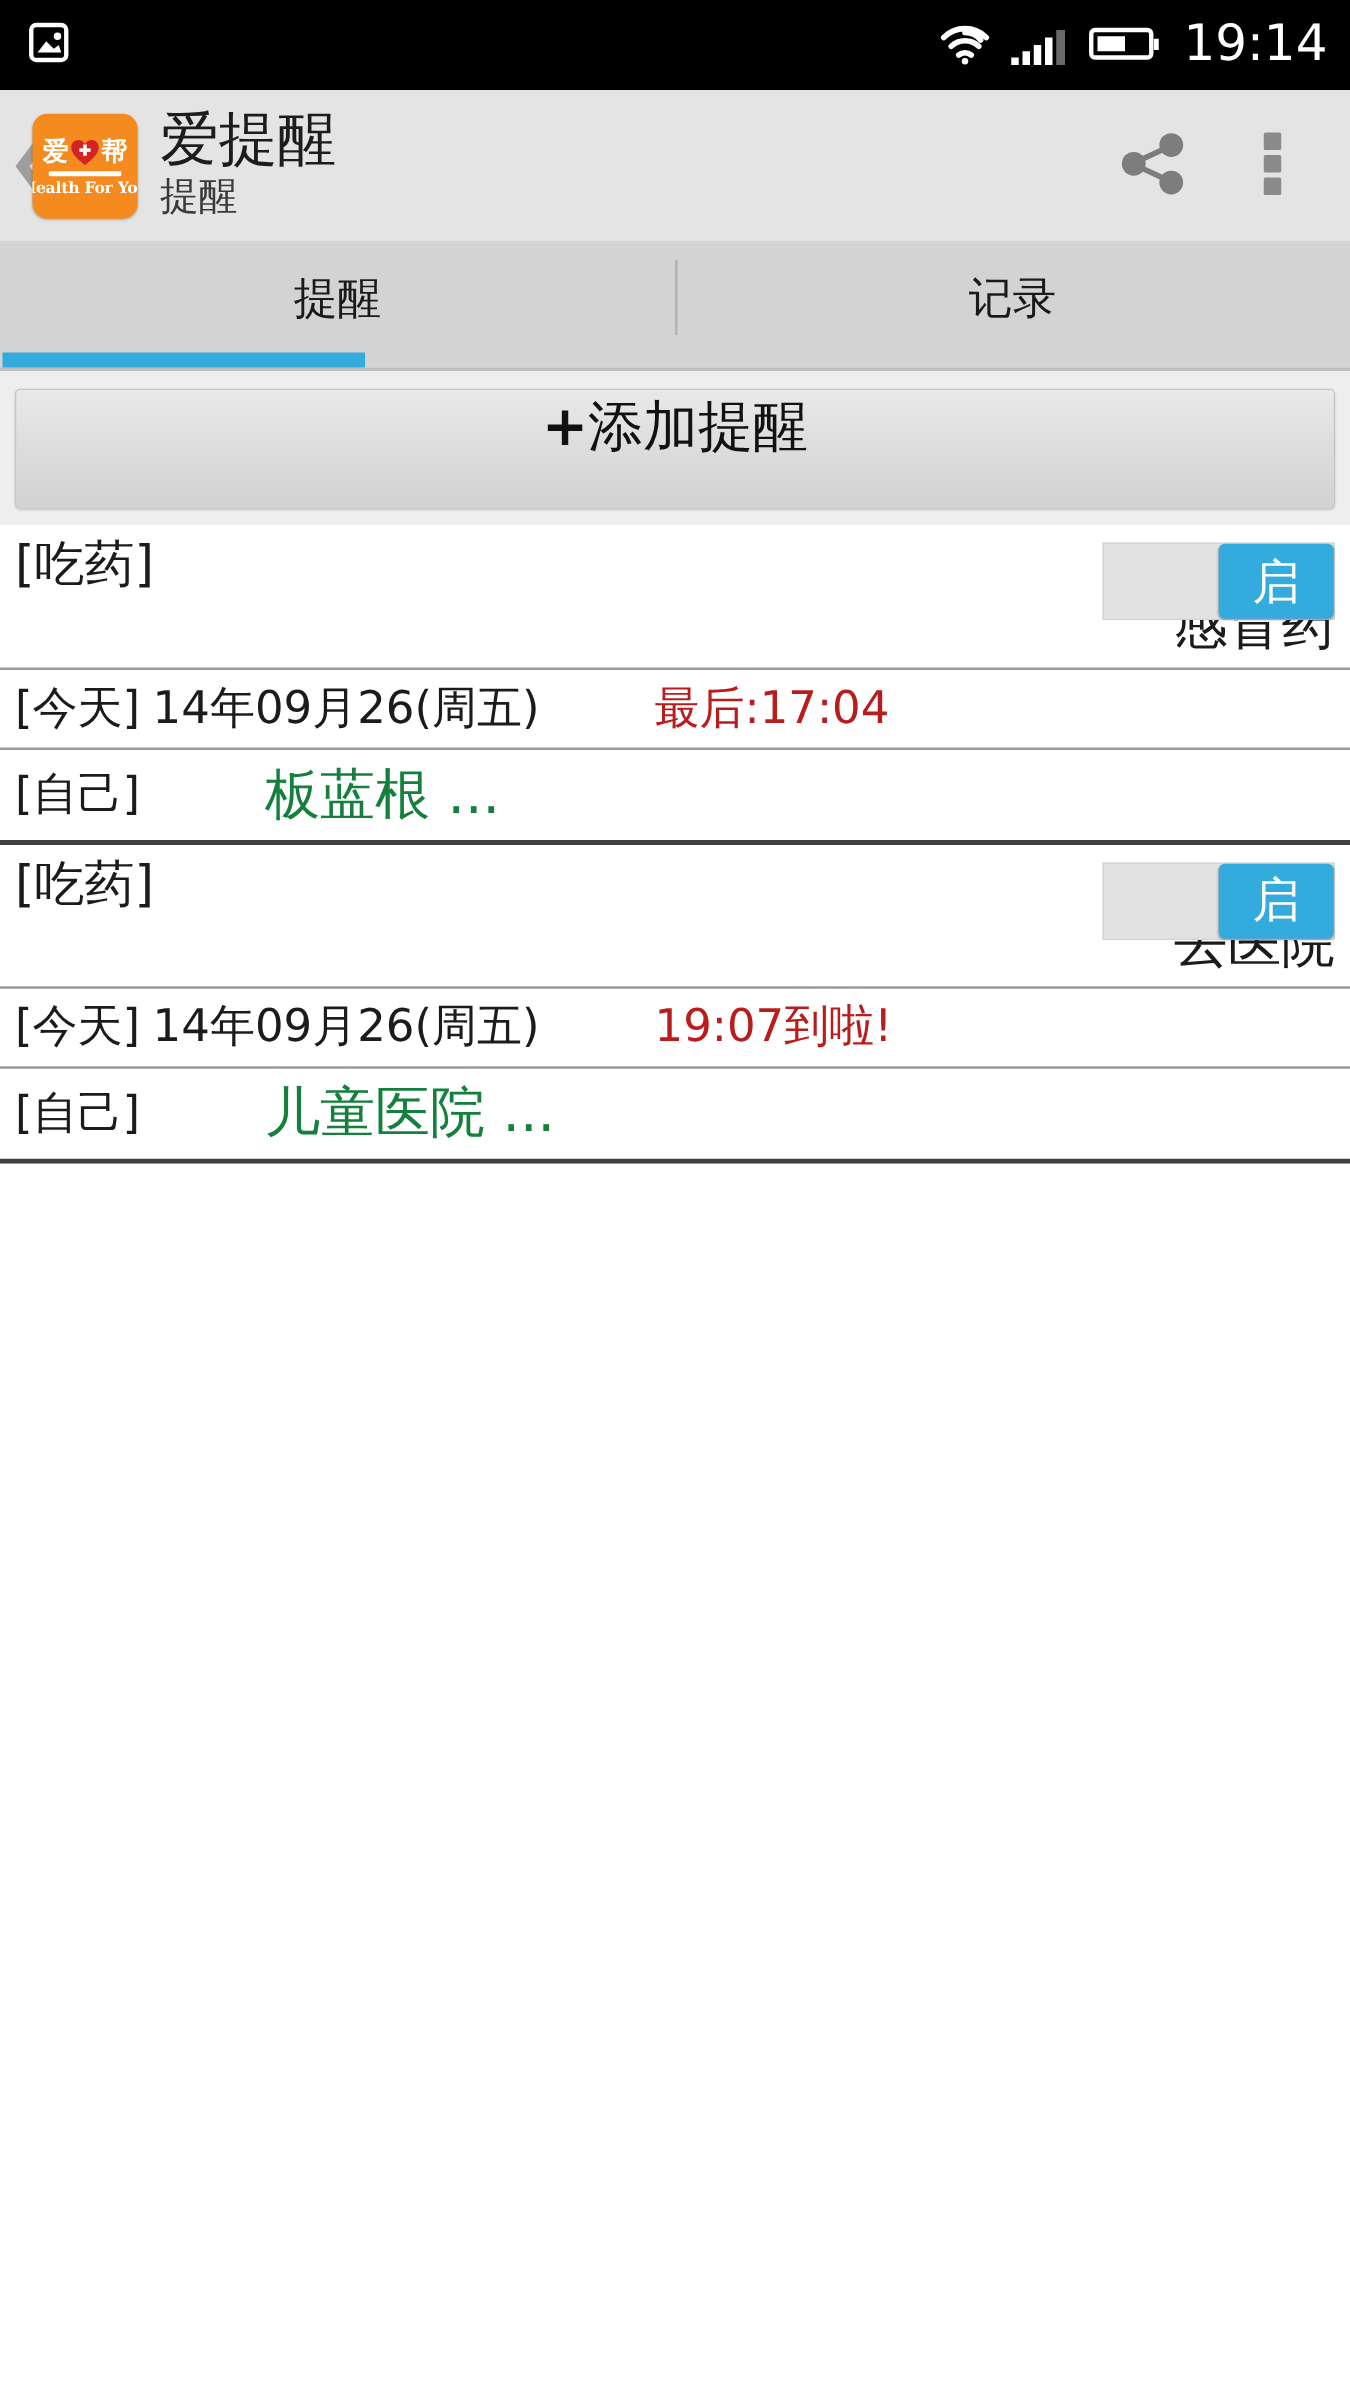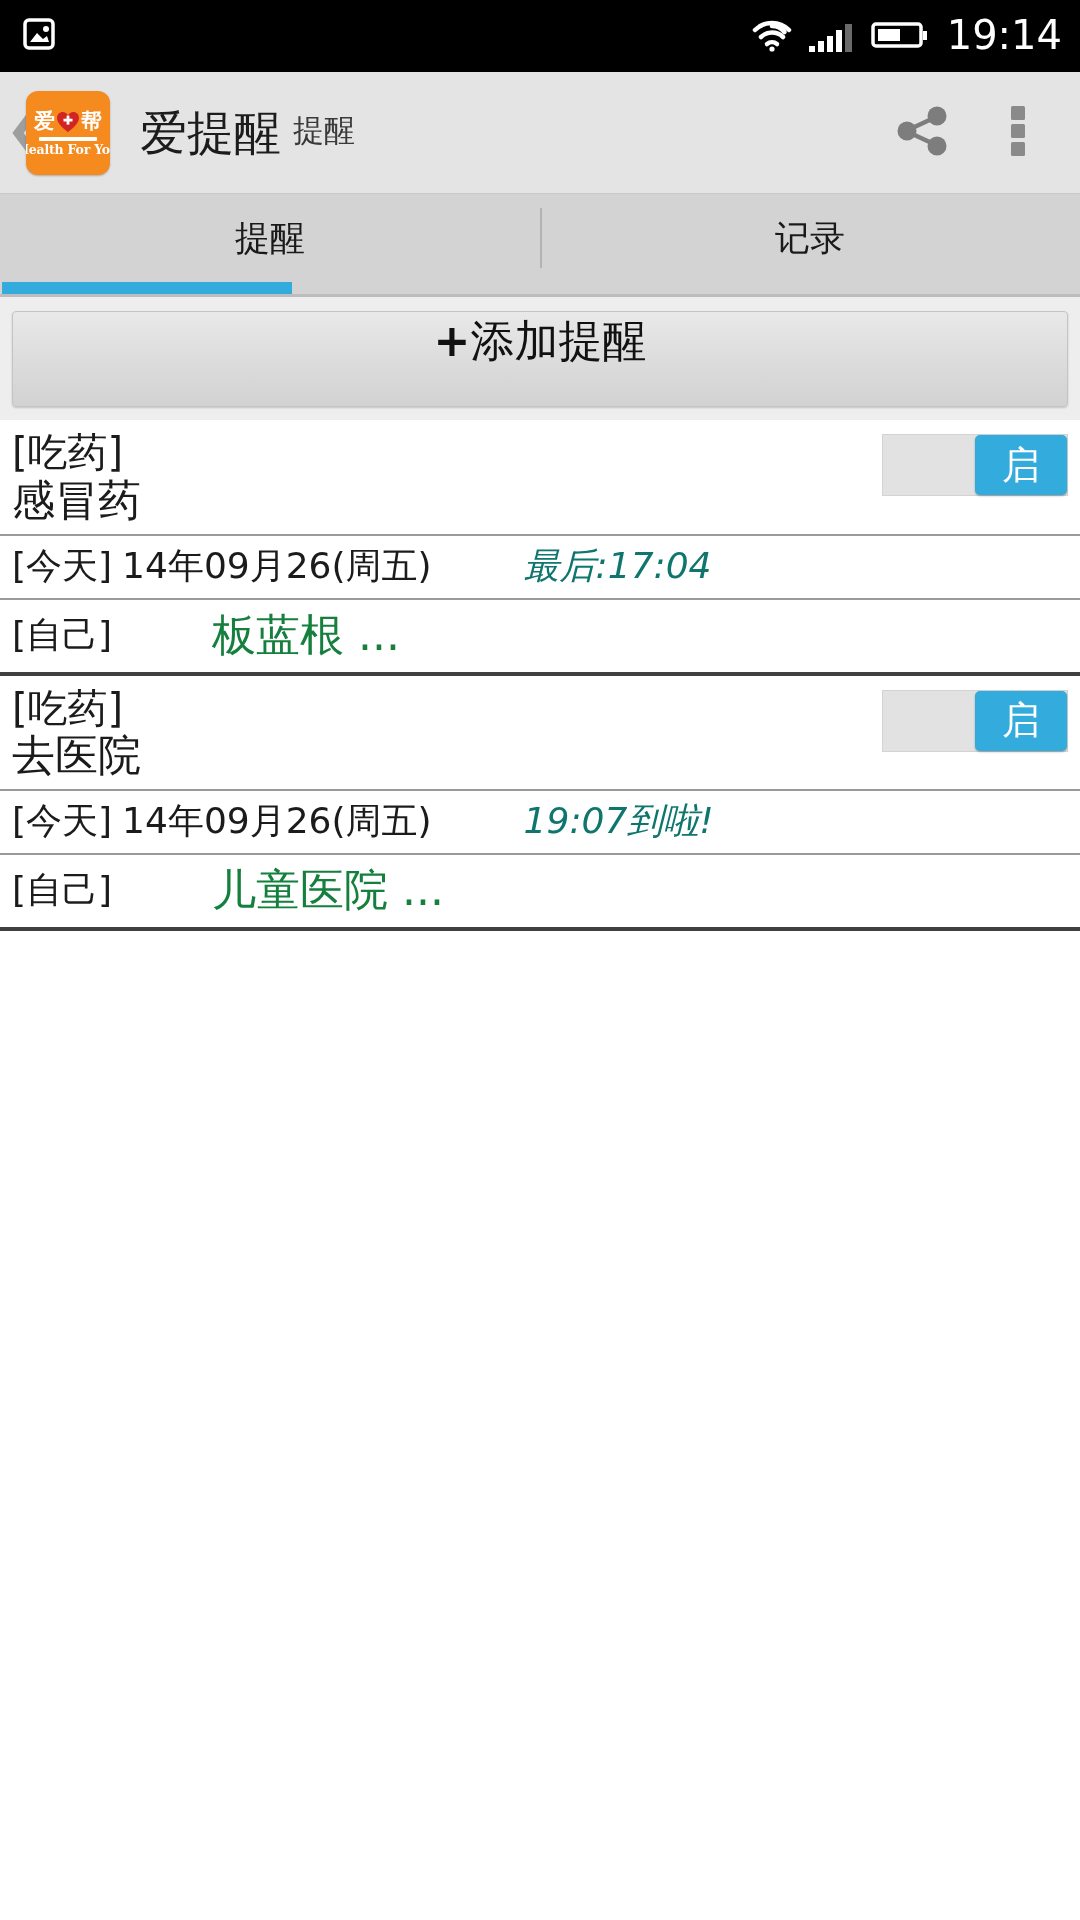--- a/index.html
+++ b/index.html
@@ -46,21 +46,21 @@
     gap:1px; color:#ffffff; font-size:21px; font-weight:bold;
     line-height:1; margin-top:2px;
   }
   .logo-heart{ position:relative; width:24px; height:22px; display:inline-block; }
   .logo-rule{ width:58px; height:4px; background:#ffffff; margin:4px 0 3px 0; border-radius:1px; }
   .logo-sub{
     color:#ffffff; font-size:12.5px; font-weight:bold;
     font-family:"DejaVu Serif","Liberation Serif",serif;
     letter-spacing:-0.2px; line-height:1; white-space:nowrap;
   }
-  .titles{ margin-left:30px; display:flex; justify-content:center;gap:12px; }
+  .titles{ margin-left:18px; display:flex; flex-direction:column; justify-content:center; }
   .title-main{ font-size:47px; color:#1c1c1c; line-height:1.02; font-weight:400; }
   .title-sub{ font-size:31px; color:#3a3a3a; line-height:1.2; margin-top:3px; }
   .ab-spacer{ flex:1; }
   .ab-action{
     width:96px; height:122px; display:flex; align-items:center; justify-content:center;
   }
   .ab-action.last{ margin-right:14px; }
 
   
   .tabwrap{ background:#d3d3d3; }
@@ -92,39 +92,39 @@
   .add-btn-label{ font-size:44px; color:#111111; letter-spacing:0px; }
   .add-plus{ font-weight:bold; font-size:44px; }
 
   
   .list{ background:#ffffff; }
   .card{ background:#ffffff; border-bottom:4px solid #404040; }
   .card-top{
     position:relative; padding:10px 12px 4px 12px; min-height:86px;
   }
   .card-tag{ font-size:40px; color:#1b1b1b; line-height:1.12; }
-  .card-title{ font-size:43px; color:#1b1b1b; line-height:1.18; padding-bottom:4px; }
+  .card-title{ font-size:43px; color:#1b1b1b; line-height:1.18; padding-bottom:4px;text-align:right; }
   .toggle{
     position:absolute; right:12px; top:14px;
     width:186px; height:62px; background:#e2e2e2;
     border:1px solid #d3d3d3; display:flex; justify-content:flex-end;
     align-items:stretch;
   }
   .toggle-thumb{
     width:92px; background:#33abdc; border-radius:5px;
     display:flex; align-items:center; justify-content:center;
     color:#ffffff; font-size:38px; box-shadow:0 1px 2px rgba(0,0,0,.3);
   }
   .row{
     display:flex; align-items:center; padding:6px 20px 7px 12px;
     border-top:2px solid #9a9a9a;
   }
   .row-date{ font-size:36px; color:#1b1b1b; white-space:nowrap; }
   .row-gap{ width:92px; }
-  .row-status{ font-size:36px; color:#0f766e; white-space:nowrap;font-style:italic; }
+  .row-status{ font-size:36px; color:#b91c1c; white-space:nowrap; }
   .row-who{ font-size:36px; color:#1b1b1b; width:200px; }
   .row-note{ font-size:44px; color:#15803d; }
   .row.last{ border-top:2px solid #9a9a9a; }
   .filler{ background:#ffffff; height:820px; }
 </style>
 </head>
 <body>
 
 <div class="statusbar">
   <div class="sb-left">

